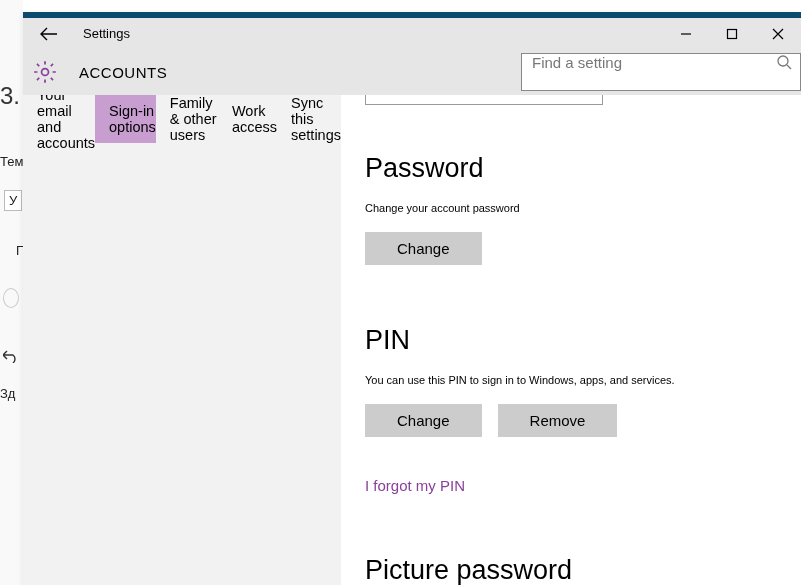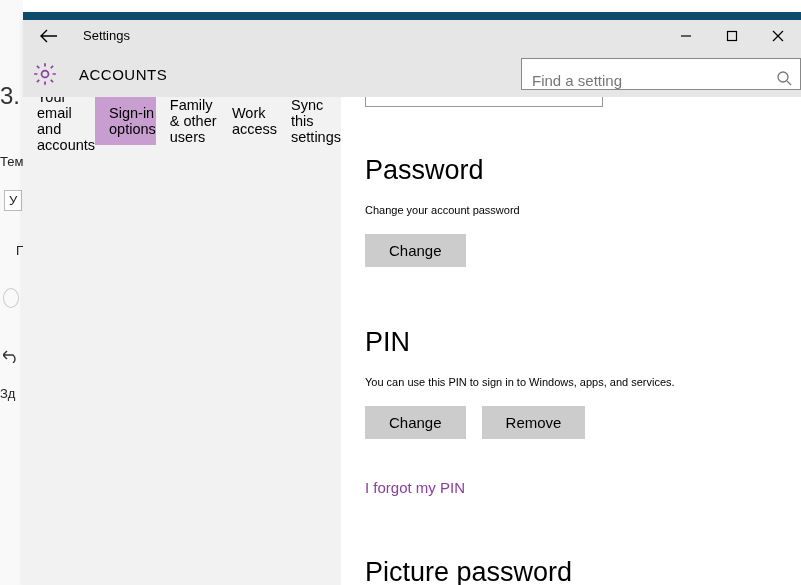--- a/index.html
+++ b/index.html
@@ -7,21 +7,21 @@
 
   
   .bg-left { position: absolute; left: 0; top: 0; width: 23px; height: 100%; background: #f9f9f9; font-size: 13px; color: #222; }
   .bg-frag { position: absolute; font-size: 13px; color: #222; }
 
   .settings-window {
     position: absolute;
     left: 23px; top: 12px;
     width: 778px; height: 573px;
     background: #a3a3a3;
-    border-top: 8px solid #0c4a6e;
+    border-top: 6px solid #0c4a6e;
     display: flex; flex-direction: column;
     box-shadow: -2px 0 4px rgba(0,0,0,0.05);
   }
 
   .titlebar {
     height: 31px;
     display: flex; align-items: center;
     background: #e6e6e6;
     padding-left: 14px;
   }
@@ -34,24 +34,24 @@
   .header {
     height: 46px;
     background: #e6e6e6;
     display: flex; align-items: center;
     padding-left: 8px;
   }
   .header .gear { width:28px; height:28px; display:flex; align-items:center; justify-content:center; color:#7a3f94;}
   .header .page-title { margin-left: 20px; font-size: 15px; letter-spacing: 0.5px; font-weight: 400; color:#000; }
   .header .search-wrap { margin-left:auto; padding-right:0; }
   .search-box {
-    height: 32px; width: 280px;
+    height: 38px; width: 280px;
     border: 1px solid #888;
     background:#fff;
-    display:flex; align-items:flex-end;
+    display:flex; align-items:flex-start;
     padding: 0 8px 0 10px;
     font-size: 15px; color:#666;
   }
   .search-box input {
     border:none; outline:none; flex:1;
     font-size: 15px; color:#222; background:transparent;
   }
   .search-box input::placeholder { color:#777; }
   .search-box .mag { color:#777; margin-left:6px; }
 
@@ -99,21 +99,21 @@
     font-size: 11px;
     color:#000;
     margin-top: 18px;
   }
   .btn-row { margin-top: 18px; display:flex; gap:16px; }
   .btn {
     background:#ccc;
     border:none;
     height:33px;
     min-width:88px;
-    padding: 0 24px;
+    padding: 0 32px;
     font-size:15px;
     color:#000;
     cursor:pointer;
   }
   .link {
     color:#8a3f9c;
     font-size:15px;
     display:inline-block;
     cursor:pointer;
   }

